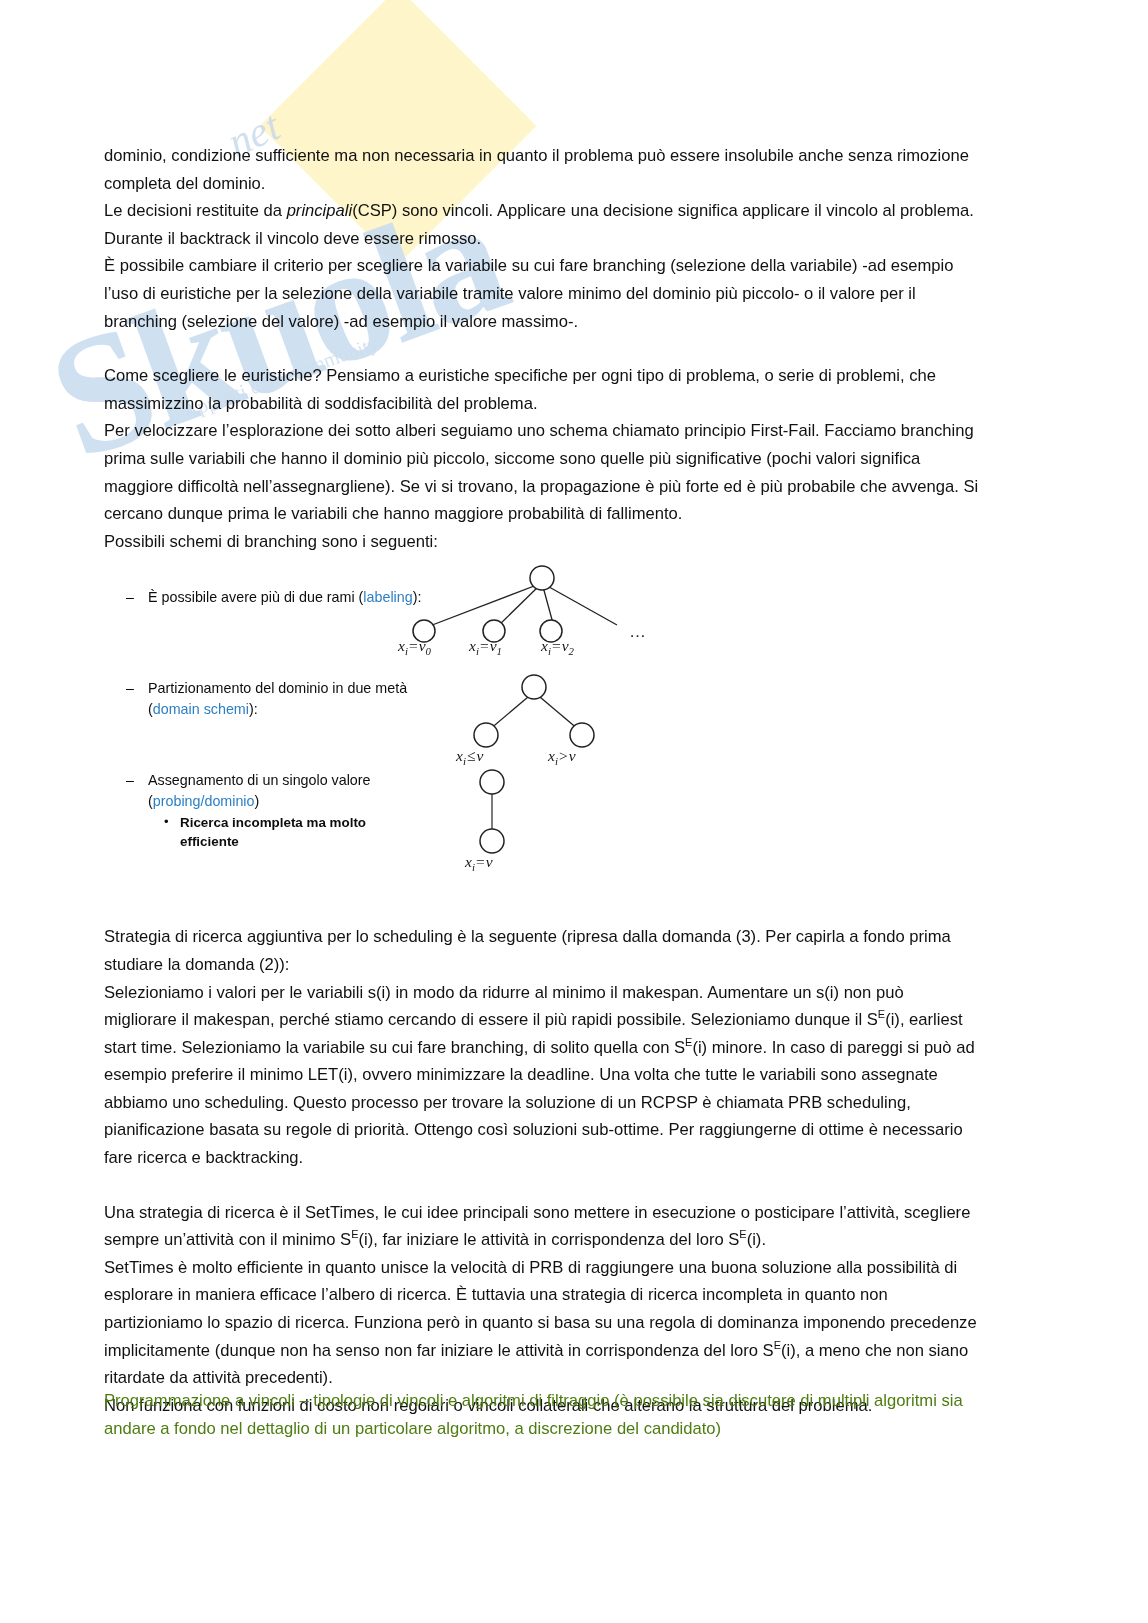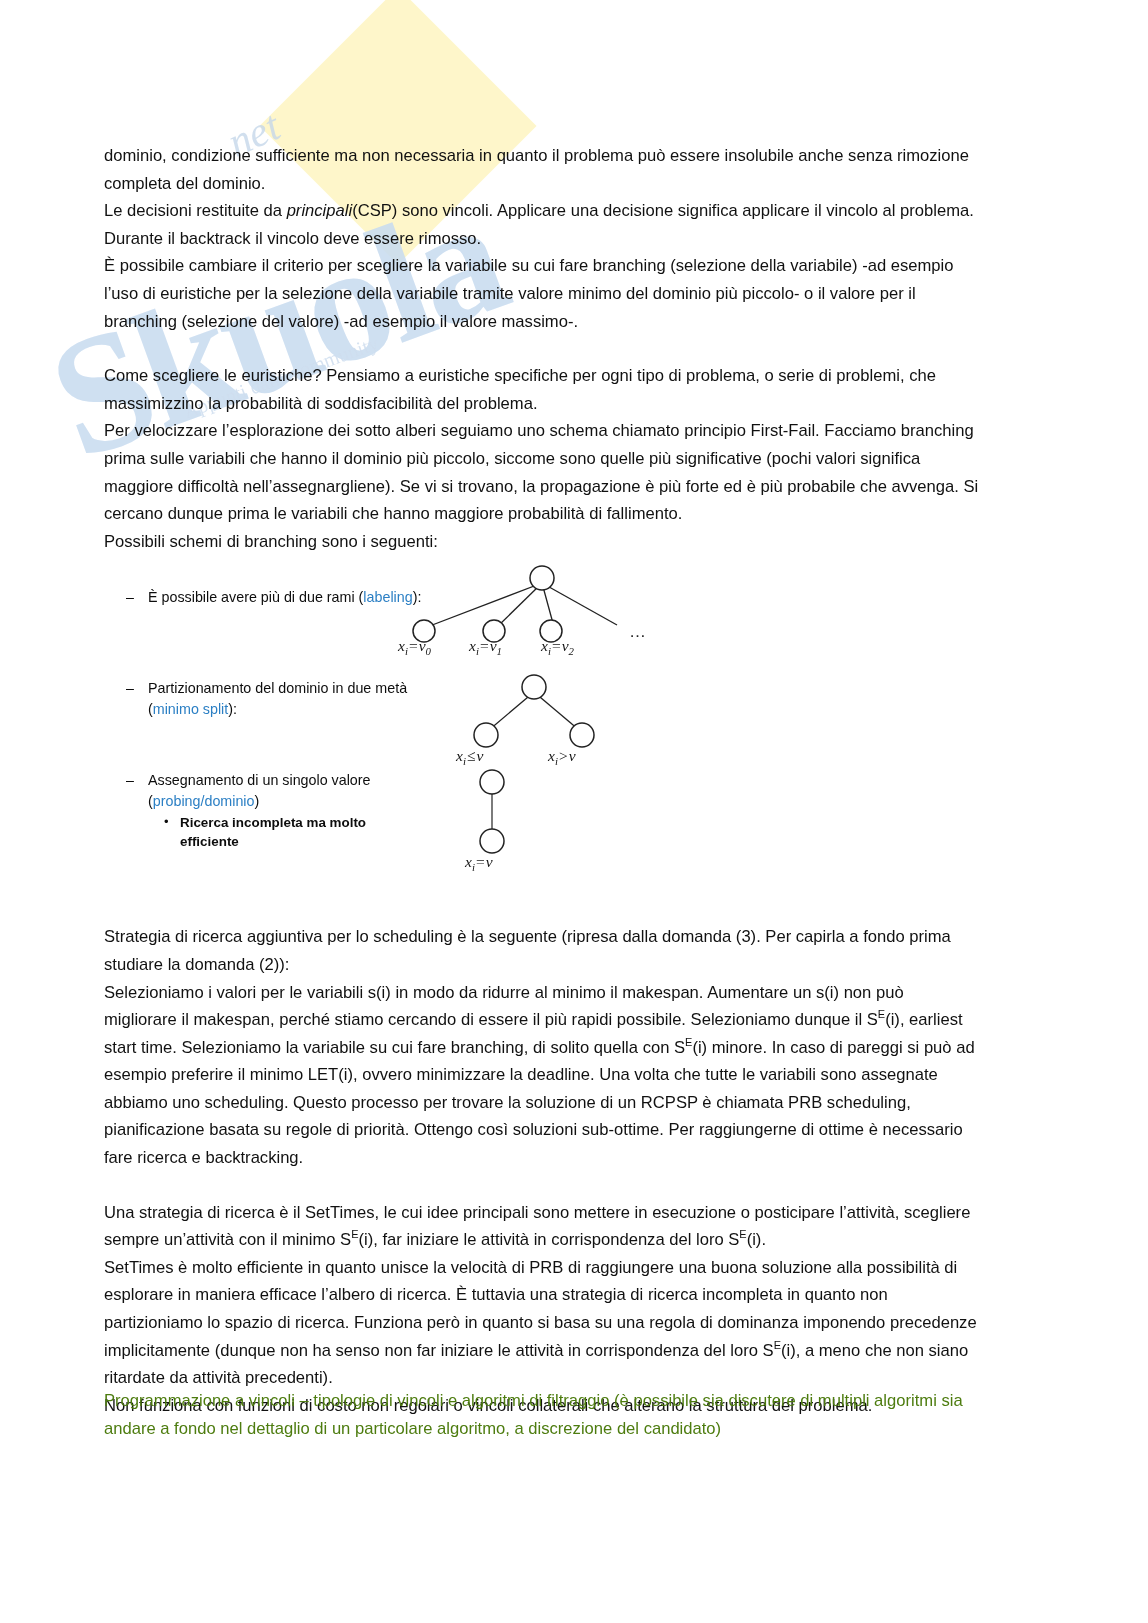--- a/index.html
+++ b/index.html
@@ -206,21 +206,21 @@
 
     <div id="slide-figure">
 
       <div class="slide-text-block dash-item" style="left:22px; top:22px;">
         <span class="dash">–</span>
         <span class="dash-body"><span>È possibile avere più di due rami (</span><span class="blue-term">labeling</span><span>):</span></span>
       </div>
 
       <div class="slide-text-block dash-item" style="left:22px; top:113px;">
         <span class="dash">–</span>
-        <span class="dash-body"><span>Partizionamento del dominio in due metà (</span><span class="blue-term">minimo split</span><span>):</span></span>
+        <span class="dash-body"><span>Partizionamento del dominio in due metà (</span><span class="blue-term">domain schemi</span><span>):</span></span>
       </div>
 
       <div class="slide-text-block dash-item" style="left:22px; top:205px;">
         <span class="dash">–</span>
         <span class="dash-body"><span>Assegnamento di un singolo valore (</span><span class="blue-term">probing/dominio</span><span>)</span></span>
       </div>
 
       <div class="slide-text-block sub-bullet" style="left:60px; top:248px;">
         <span class="bul">•</span>
         <span class="bul-body">Ricerca incompleta ma molto efficiente</span>

